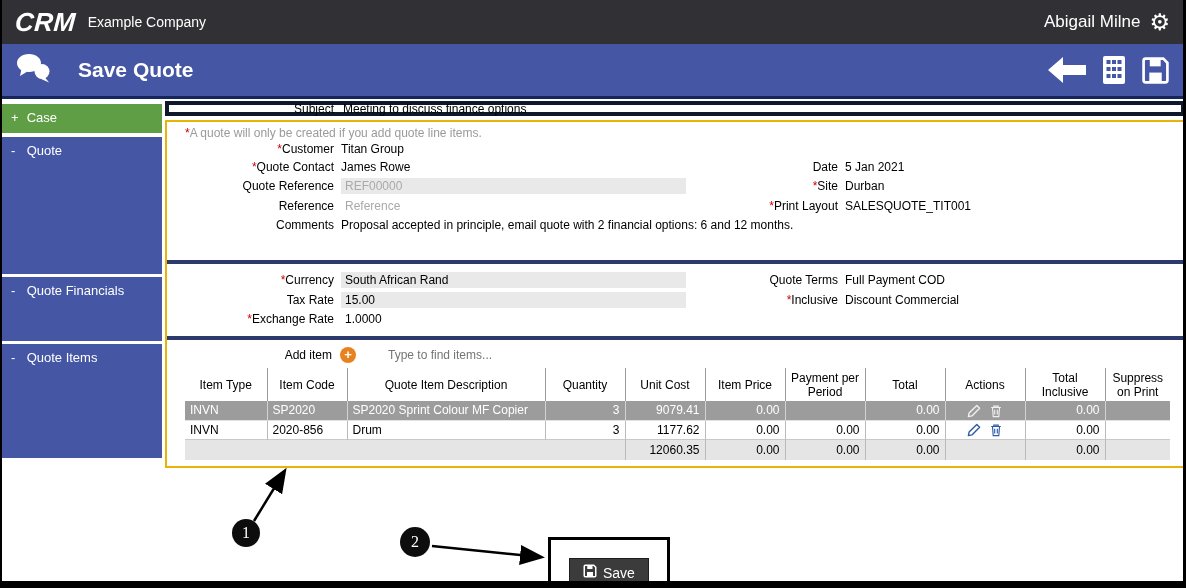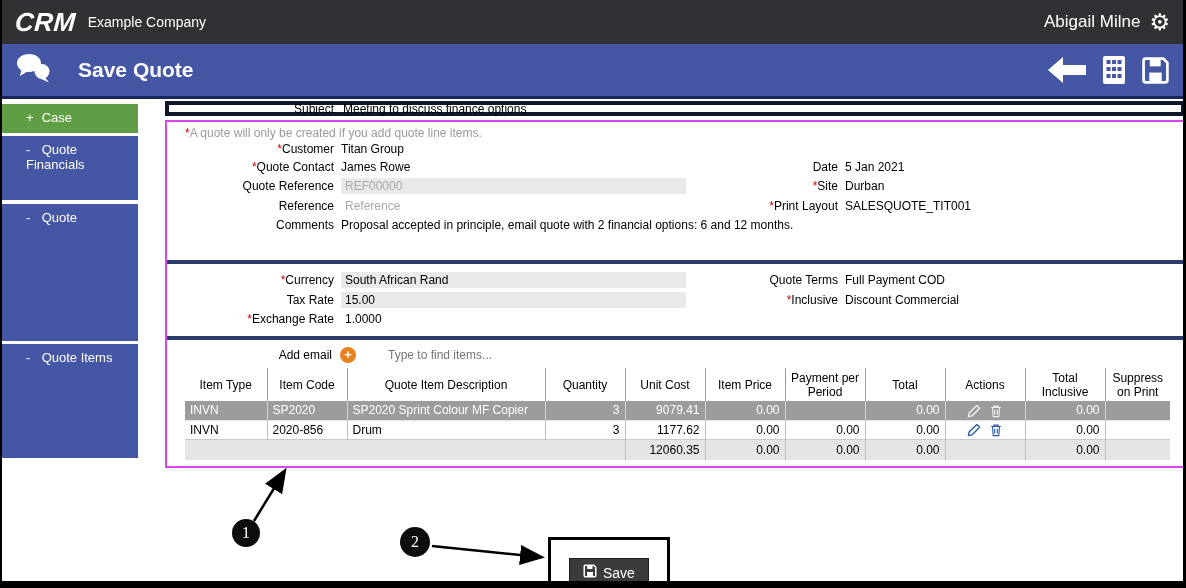--- a/index.html
+++ b/index.html
@@ -18,35 +18,35 @@
 
   
   .banner { height:55px; background:#4456a4; border-bottom:3px solid #17255d; display:flex; align-items:center; padding:0 13px; color:#fff; }
   .banner-title { font-size:21px; font-weight:700; margin-left:27px; }
   .banner-right { margin-left:auto; display:flex; align-items:center; gap:15px; }
   .banner-right svg { display:block; cursor:pointer; }
 
   
   .content { display:flex; height:481px; background:#fff; }
   .sidebar { width:163px; flex:none; background:#fff; }
-  .side-item { width:136px; color:#fff; font-size:13px; padding:6px 0 0 24px; cursor:pointer; }
+  .side-item { width:160px; color:#fff; font-size:13px; padding:6px 0 0 9px; cursor:pointer; }
   .si-case  { height:29px;  margin-top:5px; background:#5f9e44; }
   .si-blue  { background:#4456a4; }
   .si-quote { height:137px; margin-top:4px; }
   .si-fin   { height:64px;  margin-top:3px; }
   .si-items { height:114px; margin-top:3px; }
   .side-item .pfx { display:inline-block; width:12px; }
 
   .main { flex:1; position:relative; padding-right:3px; font-size:12px; }
 
   .subject-row { margin-top:2px; border:4px solid #0f172a; height:15px; display:flex; align-items:center; }
   .subject-row .slbl { width:165px; text-align:right; flex:none; }
   .subject-row .sval { margin-left:9px; }
 
-  .qbox { margin-top:4px; border:2px solid #d946ef; background:#fff; }
+  .qbox { margin-top:4px; border:2px solid #eab308; background:#fff; }
   .sep  { height:4px; background:#2d3a6e; margin:2px 0; }
 
   .sec-quote { padding:4px 0 26px; }
   .warning { color:#9a9a9a; padding-left:18px; margin-bottom:2px; }
   .req { color:#c00; }
 
   .fgrid { display:grid; grid-template-columns:167px 345px 145px 1fr; column-gap:7px; row-gap:4px; align-items:center; }
   .lbl { text-align:right; white-space:nowrap; }
   .val { white-space:nowrap; }
   .greybox { background:#e9e9e9; width:100%; padding:1px 4px; }
@@ -146,27 +146,27 @@
     </span>
   </div>
 
   <div class="content">
 
     <aside class="sidebar">
       <div class="side-item si-case">
         <span class="pfx">+</span>
         <span>Case</span>
       </div>
+      <div class="side-item si-blue si-quote">
+        <span class="pfx">-</span>
+        <span>Quote</span>
+      </div>
       <div class="side-item si-blue si-fin">
         <span class="pfx">-</span>
         <span>Quote Financials</span>
-      </div>
-      <div class="side-item si-blue si-quote">
-        <span class="pfx">-</span>
-        <span>Quote</span>
       </div>
       <div class="side-item si-blue si-items">
         <span class="pfx">-</span>
         <span>Quote Items</span>
       </div>
     </aside>
 
     <main class="main">
 
       <div class="subject-row">
@@ -222,21 +222,21 @@
             <span class="val" style="padding-left:4px;">1.0000</span>
             <span></span>
               <span></span>
           </div>
         </section>
 
         <div class="sep"></div>
 
         <section class="sec-items">
           <div class="add-row">
-            <span class="add-label">Add email</span>
+            <span class="add-label">Add item</span>
             <span class="plus">+</span>
             <input class="find-input" placeholder="Type to find items..." style="">
           </div>
 
           <table class="items">
             <colgroup>
               <col style="width:82px">
                 <col style="width:80px">
                 <col style="width:198px">
                 <col style="width:80px">

